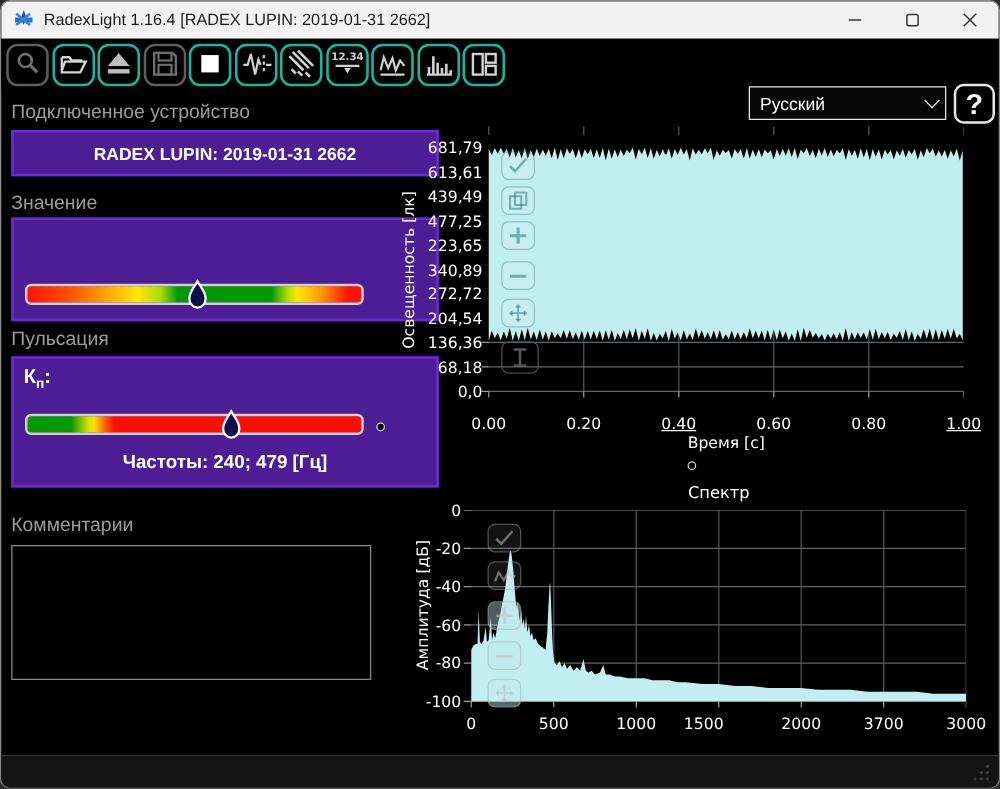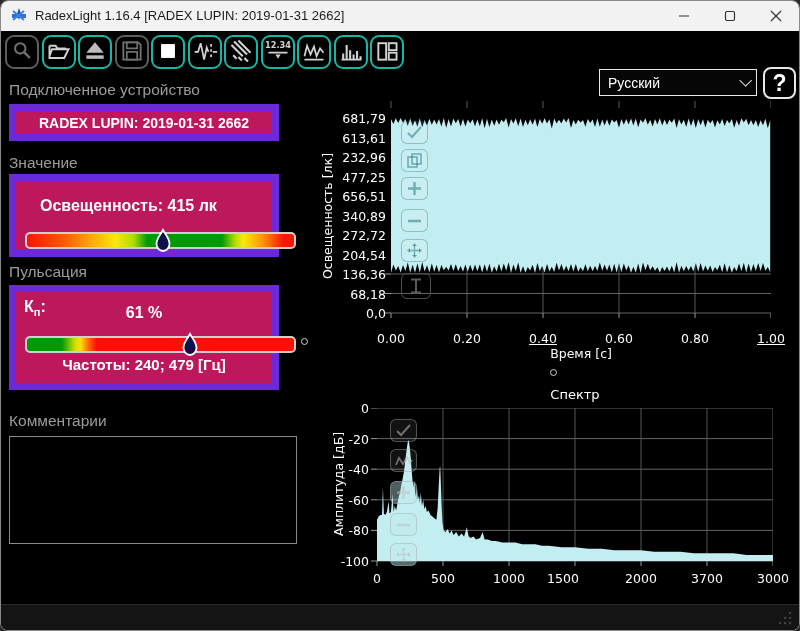--- a/index.html
+++ b/index.html
@@ -24,21 +24,21 @@
   .lang-select{position:absolute;left:598px;top:38px;width:158px;height:27px;
     border:1px solid #e8e8e8;background:#060606;color:#fff;font-size:14px;
     display:flex;align-items:center;padding:0 8px;}
   .lang-select .chev{margin-left:auto;width:9px;height:9px;border-right:1.5px solid #ddd;
     border-bottom:1.5px solid #ddd;transform:rotate(45deg) translateY(-3px);}
   .help-btn{position:absolute;left:762px;top:36px;width:33px;height:32px;border:2px solid #e8e8e8;
     border-radius:8px;background:#000;color:#fff;font-size:23px;font-weight:bold;
     display:flex;align-items:center;justify-content:center;line-height:1;}
   
   .sec-label{position:absolute;left:8px;font-size:15.5px;color:#9c9c9c;}
-  .panel-box{position:absolute;left:8px;width:270px;border:7px solid #6d28d9;background:#be185d;}
+  .panel-box{position:absolute;left:8px;width:342px;border:2px solid #6d28d9;background:#4c1d95;}
   .device-text{width:100%;text-align:center;color:#fff;font-weight:bold;font-size:14px;
     position:absolute;top:50%;transform:translateY(-50%);}
   .reading-text{position:absolute;left:24px;top:16px;color:#fff;font-weight:bold;font-size:16px;}
   .kp-label{position:absolute;left:8px;top:6px;color:#fff;font-weight:bold;font-size:16px;}
   .kp-label sub{font-size:11px;}
   .kp-value{position:absolute;left:0;top:12px;width:100%;text-align:center;color:#fff;font-weight:bold;font-size:16px;}
   .freq-text{position:absolute;left:0;bottom:10px;width:100%;text-align:center;color:#fff;font-weight:bold;font-size:15px;}
   .grad-bar{position:absolute;left:9px;width:271px;height:17px;border:2px solid #cfcfcf;border-radius:5px;}
   .grad-bar.lux{background:linear-gradient(to right,#ff1400 0%,#ff5a00 14%,#ffa800 24%,#ffe800 33%,
       #aadd00 40%,#009a00 45%,#009a00 73%,#b5dd00 78%,#ffe800 81%,#ff9800 88%,#ff1400 96%);}
@@ -185,34 +185,32 @@
     <div class="help-btn">?</div>
   </div>
 
   <div class="sec-label" style="top:80px;">Подключенное устройство</div>
   <div class="panel-box" style="top:103px;height:37px;">
     <div class="device-text">RADEX LUPIN: 2019-01-31 2662</div>
   </div>
 
   <div class="sec-label" style="top:153px;">Значение</div>
   <div class="panel-box" style="top:173px;height:83px;">
-    <div class="reading-text">Освещенность: 415 лк</div>
     <div class="grad-bar lux" style="top:51px;">
       <span class="droplet" id="lux-marker" style="left: 51%;">
         <svg width="16" height="28" viewBox="-8 -13 16 28">
           <path d="M0,-11 C3,-5.5 6.5,-2.5 6.5,3 A6.5,7 0 1,1 -6.5,3 C-6.5,-2.5 -3,-5.5 0,-11 Z" fill="#10104a" stroke="#ffffff" stroke-width="1.8"></path>
         </svg>
       </span>
     </div>
   </div>
 
   <div class="sec-label" style="top:262px;">Пульсация</div>
   <div class="panel-box" style="top:284px;height:105px;">
     <div class="kp-label"><span>К</span><sub>п</sub><span>:</span></div>
-    <div class="kp-value">61 %</div>
     <div class="grad-bar kp" style="top:44px;">
       <span class="droplet" id="kp-marker" style="left: 61%;">
         <svg width="16" height="28" viewBox="-8 -13 16 28">
           <path d="M0,-11 C3,-5.5 6.5,-2.5 6.5,3 A6.5,7 0 1,1 -6.5,3 C-6.5,-2.5 -3,-5.5 0,-11 Z" fill="#10104a" stroke="#ffffff" stroke-width="1.8"></path>
         </svg>
       </span>
     </div>
     <div class="freq-text">Частоты: 240; 479 [Гц]</div>
   </div>
 
@@ -220,23 +218,23 @@
   <textarea class="comments-area" style=""></textarea>
 
   <div class="split-dot" style="left:300px;top:337px;"></div>
   <div class="split-dot" style="left:549px;top:368px;"></div>
 
   <div class="chart-title" style="left:390px;width:380px;top:83px;margin-top:38px;">Осциллограмма</div>
   <div class="axis-label-y" style="left:326px;top:215px;">Освещенность [лк]</div>
   <div id="osc-yticks">
       <span class="ytick" style="left: 318px; width: 67px; top: 117px;">681,79</span>
       <span class="ytick" style="left: 318px; width: 67px; top: 136.5px;">613,61</span>
-      <span class="ytick" style="left: 318px; width: 67px; top: 156px;">232,96</span>
+      <span class="ytick" style="left: 318px; width: 67px; top: 156px;">439,49</span>
       <span class="ytick" style="left: 318px; width: 67px; top: 175.5px;">477,25</span>
-      <span class="ytick" style="left: 318px; width: 67px; top: 195px;">656,51</span>
+      <span class="ytick" style="left: 318px; width: 67px; top: 195px;">223,65</span>
       <span class="ytick" style="left: 318px; width: 67px; top: 214.5px;">340,89</span>
       <span class="ytick" style="left: 318px; width: 67px; top: 234px;">272,72</span>
       <span class="ytick" style="left: 318px; width: 67px; top: 253.5px;">204,54</span>
       <span class="ytick" style="left: 318px; width: 67px; top: 273px;">136,36</span>
       <span class="ytick" style="left: 318px; width: 67px; top: 292.5px;">68,18</span>
       <span class="ytick" style="left: 318px; width: 67px; top: 312px;">0,0</span>
     </div>
   <svg id="osc-svg" class="chart-svg" style="left:384px;top:100px;" width="386" height="220" viewBox="-6 0 386 220">
       <line x1="0" y1="0" x2="0" y2="7" stroke="#585858" stroke-width="1"></line>
       <line x1="76" y1="0" x2="76" y2="7" stroke="#585858" stroke-width="1"></line>

